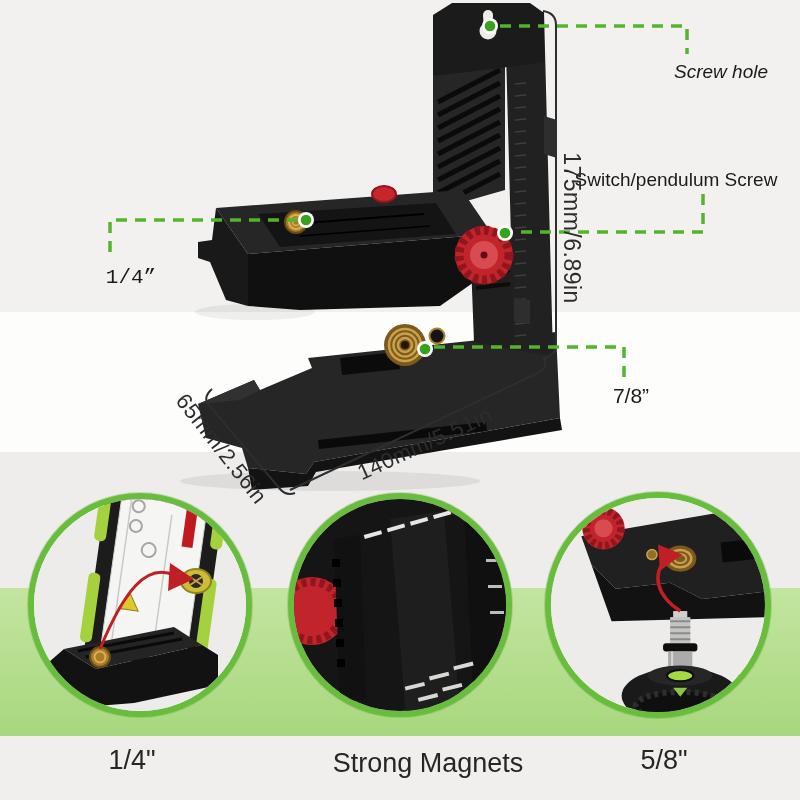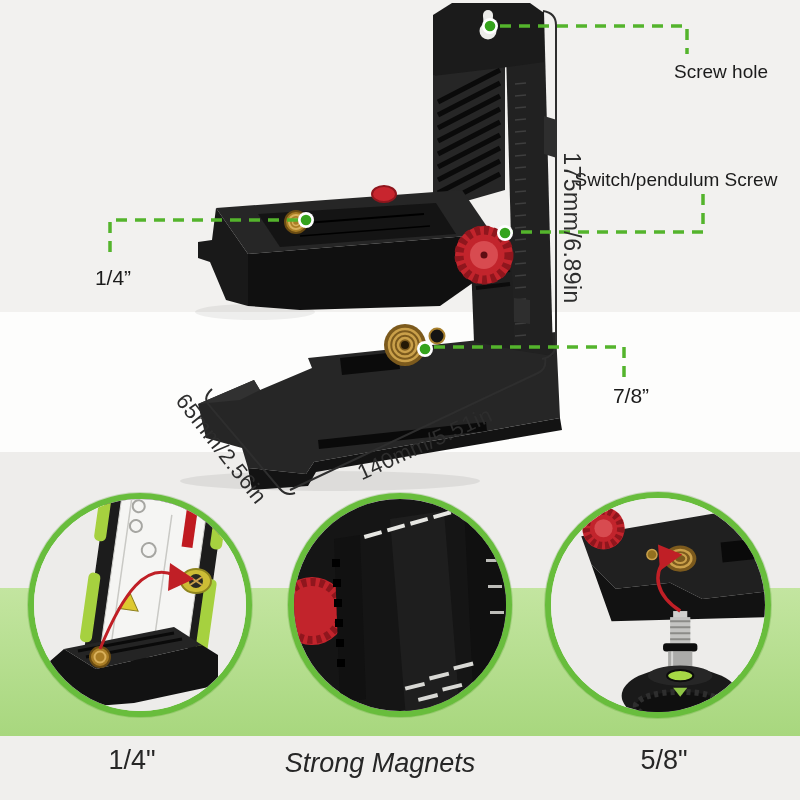--- a/index.html
+++ b/index.html
@@ -129,23 +129,23 @@
         <circle cx="306" cy="220" r="8" fill="#ffffff"></circle>
           <circle cx="306" cy="220" r="5.3" fill="#35a31c"></circle>
       </g>
       <g>
         <circle cx="425" cy="349" r="8" fill="#ffffff"></circle>
           <circle cx="425" cy="349" r="5.3" fill="#35a31c"></circle>
       </g>
     </g>
   </svg>
 
-  <div class="label callout" style="left:721px;top:72px;">Screw hole</div>
+  <div class="label callout" style="left:721px;top:72px;font-style:italic;">Screw hole</div>
   <div class="label callout" style="left:676px;top:180px;">Switch/pendulum Screw</div>
-  <div class="label callout-big" style="left:113px;top:278px;">1/4”</div>
+  <div class="label callout-big" style="left:131px;top:278px;font-family:Liberation Mono, monospace;">1/4”</div>
   <div class="label callout-big" style="left:631px;top:396px;">7/8”</div>
 
   <div class="label dim dim-v" style="left:571px;top:228px;">175mm/6.89in</div>
   <div class="label dim dim-65" style="left:221px;top:449px;">65mm/2.56in</div>
   <div class="label dim dim-140" style="left:425px;top:444px;">140mm/5.51in</div>
 
   <div class="inset inset-1">
     <svg viewBox="0 0 212 212">
       <rect x="0" y="0" width="212" height="212" fill="#edecea"></rect>
       <g transform="rotate(8 106 70)">
@@ -257,16 +257,16 @@
         <rect x="184" y="176" width="20" height="14" rx="4" fill="#1c1c1c" transform="rotate(10 194 183)"></rect>
       </g>
       <g>
         <path d="M128,112 C104,96 100,76 114,60 stroke-linecap:round" stroke="#c01f26" stroke-width="3.5" fill="none"></path>
         <polygon points="106,46 130,56 108,72" fill="#c01f26"></polygon>
       </g>
     </svg>
   </div>
 
   <div class="label footer-label" style="left:132px;top:761px;">1/4"</div>
-  <div class="label footer-label" style="left:380px;top:764px;font-style:italic;">Strong Magnets</div>
+  <div class="label footer-label" style="left:428px;top:764px;">Strong Magnets</div>
   <div class="label footer-label" style="left:664px;top:761px;">5/8"</div>
 
 </div>
 
 </body></html>

